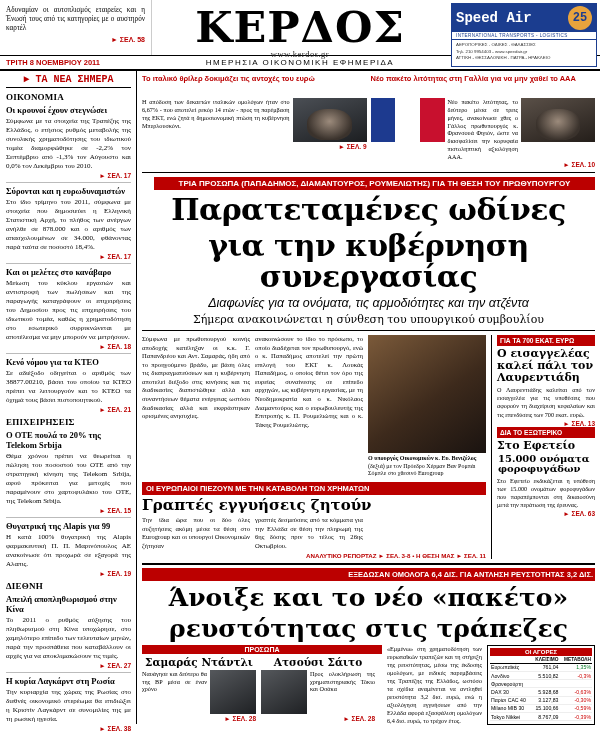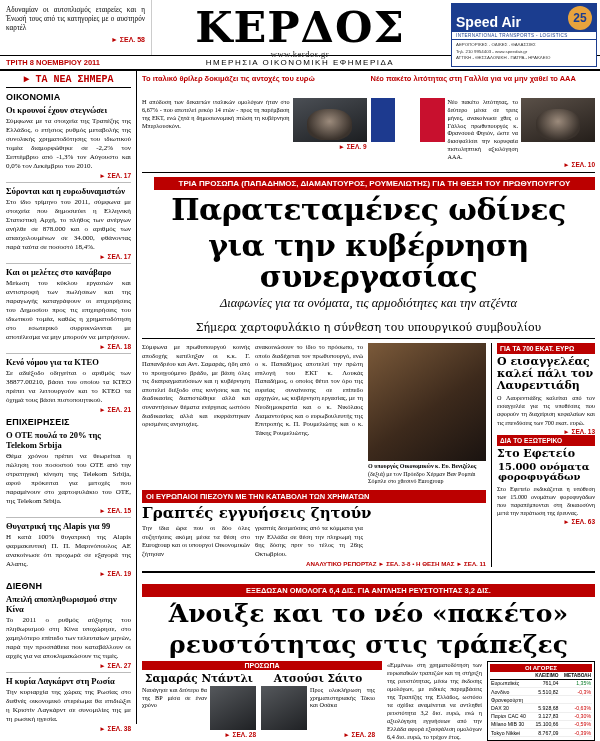--- a/index.html
+++ b/index.html
@@ -22,42 +22,42 @@
   .mh-left .mh-text { text-align:justify; }
   .mh-left .sel { color:#b00; font-size:7px; text-align:right; margin-top:3px; font-weight:bold;}
   .mh-center { flex:1; text-align:center; padding-top:2px; }
   .mh-title {
     font-family:"DejaVu Serif", serif;
     font-weight:bold; font-size:43px; letter-spacing:1px; line-height:50px; color:#000;
   }
   .mh-url { font-size:8.5px; letter-spacing:.5px; color:#222; margin-top:-3px;}
   .mh-right { width:152px; padding:3px; }
   .ad-box { border:1px solid #1b3d8f; height:64px; position:relative; background:#fff; overflow:hidden;}
-  .ad-top { background:#1b3d8f; color:#fff; font-family:Liberation Sans, sans-serif; font-weight:bold;
-            font-size:14px; padding:2px 4px; display:flex; justify-content:space-between; align-items:flex-end;}
+  .ad-top { background:#1b3d8f; color:#fff; font-family:Liberation Mono, monospace; font-weight:bold;
+            font-size:14px; padding:2px 4px; display:flex; justify-content:space-between; align-items:center;}
   .ad-circ { width:24px; height:24px; border-radius:50%; background:#e8a33d; color:#1b3d8f;
              font-size:12px; display:flex; align-items:center; justify-content:center; font-weight:bold;}
   .ad-sub { font-family:"Liberation Sans", sans-serif; font-size:4.6px; color:#1b3d8f;
             letter-spacing:.4px; padding:1px 4px; border-bottom:1px solid #1b3d8f;}
   .ad-lines { font-family:"Liberation Sans", sans-serif; font-size:4.4px; color:#333; padding:2px 4px; line-height:1.5;}
 
   
   .datebar { display:flex; align-items:center; font-family:"Liberation Sans", sans-serif;
              font-size:7.5px; border-bottom:2px solid #000; padding:2px 6px; }
   .datebar .d-left { width:150px; color:#b00; font-weight:bold;}
   .datebar .d-mid { flex:1; text-align:center; letter-spacing:1.5px; font-size:8px; }
   .datebar .d-right { width:150px; text-align:right; font-size:7px;}
 
   
   .content { display:flex; height:calc(741px - 72px - 16px); }
   .col-left { width:152px; border-right:1px solid #000; padding:0 5px 0 6px; }
   .col-main { flex:1; padding:0 5px; }
   .today-bar { color:#b00; font-family:Liberation Mono, monospace; font-weight:bold;
                font-size:10px; padding:3px 0 2px 0; border-bottom:1px solid #000;text-align:center;}
-  .sec-title { font-family:Liberation Sans, sans-serif; font-weight:bold; font-size:9px;
+  .sec-title { font-family:Liberation Serif, serif; font-weight:bold; font-size:9px;
                margin:4px 0 2px 0; letter-spacing:.2px;}
   .art-head { font-weight:bold; font-size:8.5px; line-height:1.2; margin:3px 0 2px 0;
               font-family:"Liberation Serif", serif;}
   .art-body { font-size:7px; line-height:1.28; text-align:justify; }
   .sel { color:#b00; font-family:"Liberation Sans", sans-serif; font-weight:bold;
          font-size:6.5px; text-align:right; display:block; margin-top:1px;}
   .hr-thin { border-top:1px solid #bbb; margin:3px 0;}
 
   
   .teasers { display:flex; gap:4px; border-bottom:1px solid #000; padding:3px 0 4px 0;}
@@ -74,22 +74,22 @@
                  background:radial-gradient(ellipse at 50% 40%, #9c8b7c, #3a322c 70%); border-radius:45% 45% 40% 40%;}
 
   
   .kicker { background:#b00; color:#fff; font-family:"Liberation Sans", sans-serif;
             font-weight:bold; font-size:8px; text-align:center; padding:2px 3px; margin:4px 0 2px 12px;}
   h1.main {
     font-family:"DejaVu Serif", serif;
     font-size:30px; line-height:1.05; font-weight:bold; text-align:center;
     margin:4px 0 2px 0; letter-spacing:-0.5px;
   }
-  .subhead { font-family:Liberation Serif, serif; font-style:italic; font-size:12.5px;
-             text-align:center; line-height:1.2; margin:3px 0 10px 0;}
+  .subhead { font-family:Liberation Sans, sans-serif; font-style:italic; font-size:12.5px;
+             text-align:center; line-height:1.2; margin:3px 0 2px 0;}
   .subhead2 { font-family:"DejaVu Serif", serif; font-size:11px; text-align:center;
               line-height:1.2; margin:1px 0 4px 0; border-bottom:1px solid #000; padding-bottom:4px;}
 
   .main-cols { display:flex; gap:5px; }
   .mcol { font-size:6.6px; line-height:1.3; text-align:justify; }
   .mcol.w1 { width:108px; }
   .mcol.w2 { width:108px; }
   .mphoto { flex:1; }
   .mphoto .big {
     width:100%; height:118px;
@@ -110,21 +110,21 @@
   .rail { width:104px; border-left:1px solid #000; padding-left:5px; font-size:6.4px; }
   .rail-h { background:#b00; color:#fff; font-family:"Liberation Sans", sans-serif;
             font-weight:bold; font-size:6.6px; padding:2px 3px; margin-bottom:2px;}
   .rail-t { font-family:"DejaVu Serif", serif; font-weight:bold; font-size:11px; line-height:1.1; margin:2px 0;}
   .rail-t2 { font-family:"DejaVu Serif", serif; font-weight:bold; font-size:10px; line-height:1.05; margin:2px 1px; color:#000;}
   .rail-b { font-size:6.2px; line-height:1.3; text-align:justify;}
 
   
   .bottom { border-top:2px solid #000; margin-top:4px; padding-top:3px;}
   .bottom .kick { background:#b00; color:#fff; font-family:"Liberation Sans", sans-serif;
-                  font-weight:bold; font-size:7.5px; text-align:center; padding:2px;margin-top:8px;}
+                  font-weight:bold; font-size:7.5px; text-align:right; padding:2px;}
   .bottom h2 { font-family:"DejaVu Serif", serif; font-size:25px; line-height:1.05;
                text-align:center; font-weight:bold; margin:4px 0 3px 0;}
   .persons-head { background:#b00; color:#fff; font-family:"Liberation Sans", sans-serif;
                   font-weight:bold; font-size:7px; text-align:center; padding:1px; margin-bottom:2px;}
   .persons { display:flex; gap:5px; }
   .pcell { width:114px; }
   .pname { font-family:"DejaVu Serif", serif; font-weight:bold; font-size:10.5px; text-align:center; margin-bottom:2px;}
   .prow { display:flex; gap:3px;}
   .ptxt { font-size:6.2px; line-height:1.25; text-align:justify; flex:1;}
   .pphoto { width:46px; height:44px; background:linear-gradient(150deg,#55585c,#1f2124); position:relative; overflow:hidden;}
@@ -248,21 +248,21 @@
               </div>
           </div>
           <span class="sel">► ΣΕΛ. 10</span>
         </div>
       </div>
 
       <div class="kicker">ΤΡΙΑ ΠΡΟΣΩΠΑ (ΠΑΠΑΔΗΜΟΣ, ΔΙΑΜΑΝΤΟΥΡΟΣ, ΡΟΥΜΕΛΙΩΤΗΣ) ΓΙΑ ΤΗ ΘΕΣΗ ΤΟΥ ΠΡΩΘΥΠΟΥΡΓΟΥ</div>
       <h1 class="main">Παρατεταμένες ωδίνες</h1>
       <h1 class="main">για την κυβέρνηση συνεργασίας</h1>
       <div class="subhead">Διαφωνίες για τα ονόματα, τις αρμοδιότητες και την ατζέντα</div>
-      <div class="subhead2">Σήμερα χαρτοφυλάκιο η σύνθεση του υπουργικού συμβουλίου</div>
+      <div class="subhead2">Σήμερα ανακοινώνεται η σύνθεση του υπουργικού συμβουλίου</div>
 
       <div class="flex">
         <div style="flex:1; padding-right:5px;">
           <div class="main-cols">
             <div class="mcol w1">Σύμφωνα με πρωθυπουργού κοινής αποδοχής κατέληξαν οι κ.κ. Γ. Παπανδρέου και Αντ. Σαμαράς, ήδη από το προηγούμενο βράδυ, με βάση όλες τις διαπραγματεύσεων και η κυβέρνηση αποτελεί διέξοδο στις κινήσεις και τις διαδικασίες διαπιστώθηκε αλλά και συναντήσεων θέματα ενέργειας ωστόσο διαδικασίας αλλά και εκφράστηκαν ορισμένες ανησυχίες.</div>
             <div class="mcol w2">ανακοινώσουν το ίδιο το πρόσωπο, το οποίο διαδέχεται τον πρωθυπουργό, ενώ ο κ. Παπαδήμος αποτελεί την πρώτη επιλογή του ΕΚΤ κ. Λουκάς Παπαδήμος, ο οποίος θέτει τον όρο της ευρείας συναίνεσης σε επίπεδο αρχηγών, ως κυβέρνηση εργασίας, με τη Νεοδημοκρατία και ο κ. Νικόλαος Διαμαντούρος και ο ευρωβουλευτής της Επιτροπής κ. Π. Ρουμελιώτης και ο κ. Τάκης Ρουμελιώτης.</div>
             <div class="mphoto">
               <div class="big"></div>
               <div class="cap">
                 <b>Ο υπουργός Οικονομικών κ. Ευ. Βενιζέλος</b>

